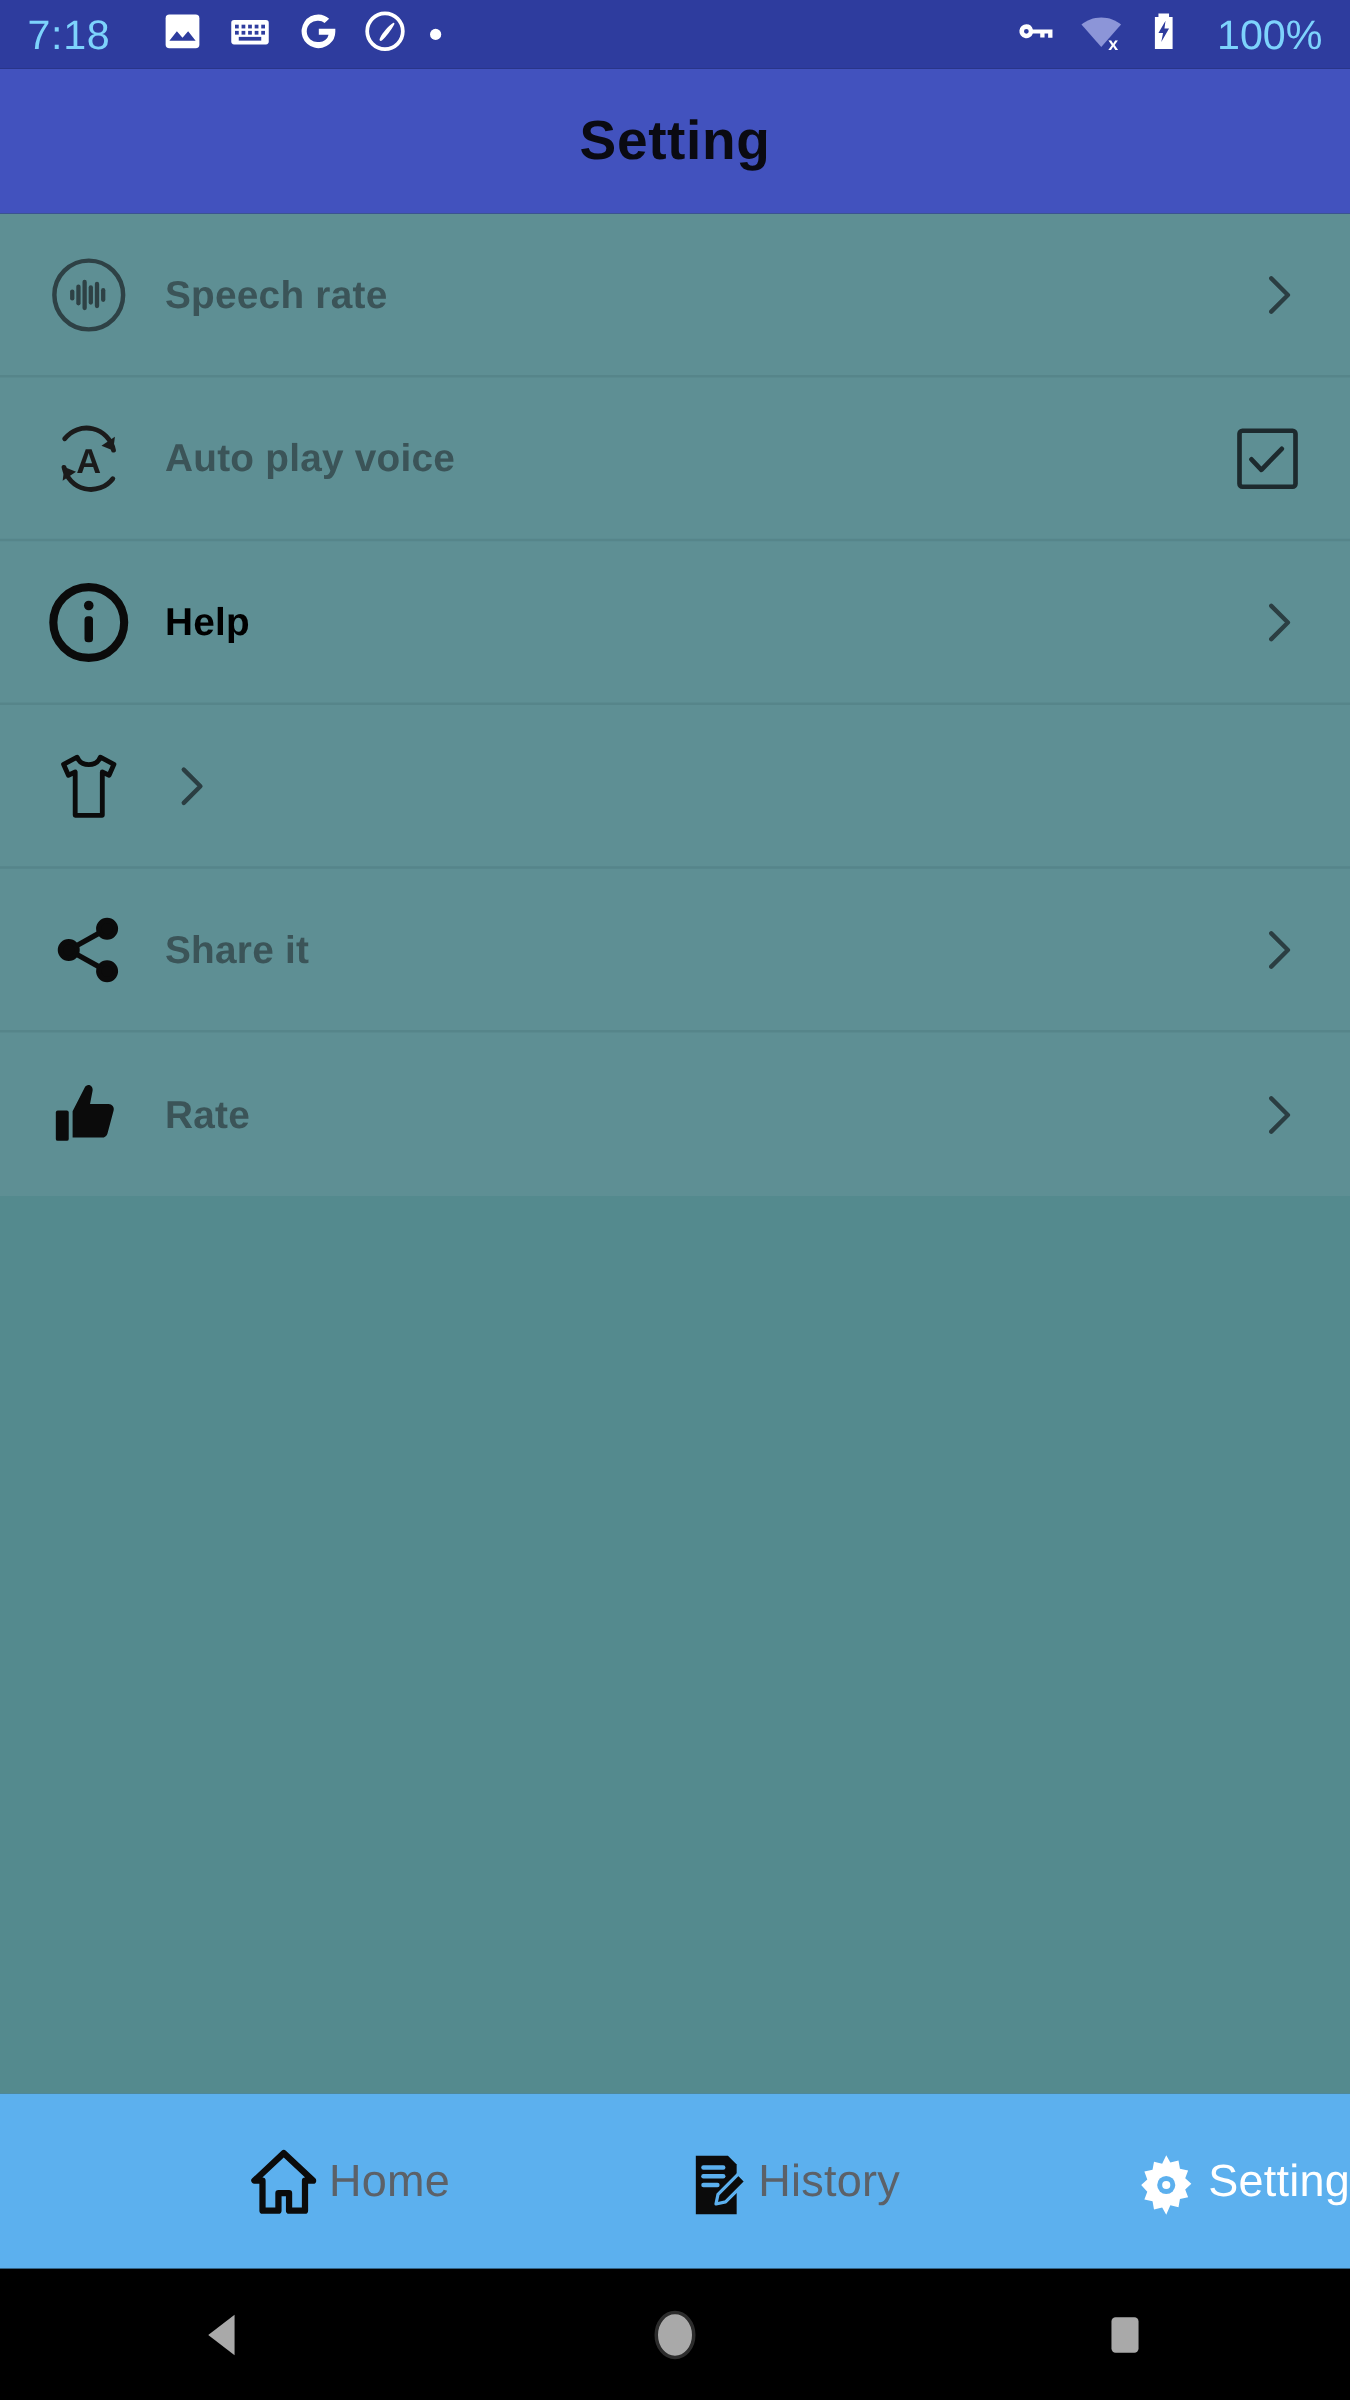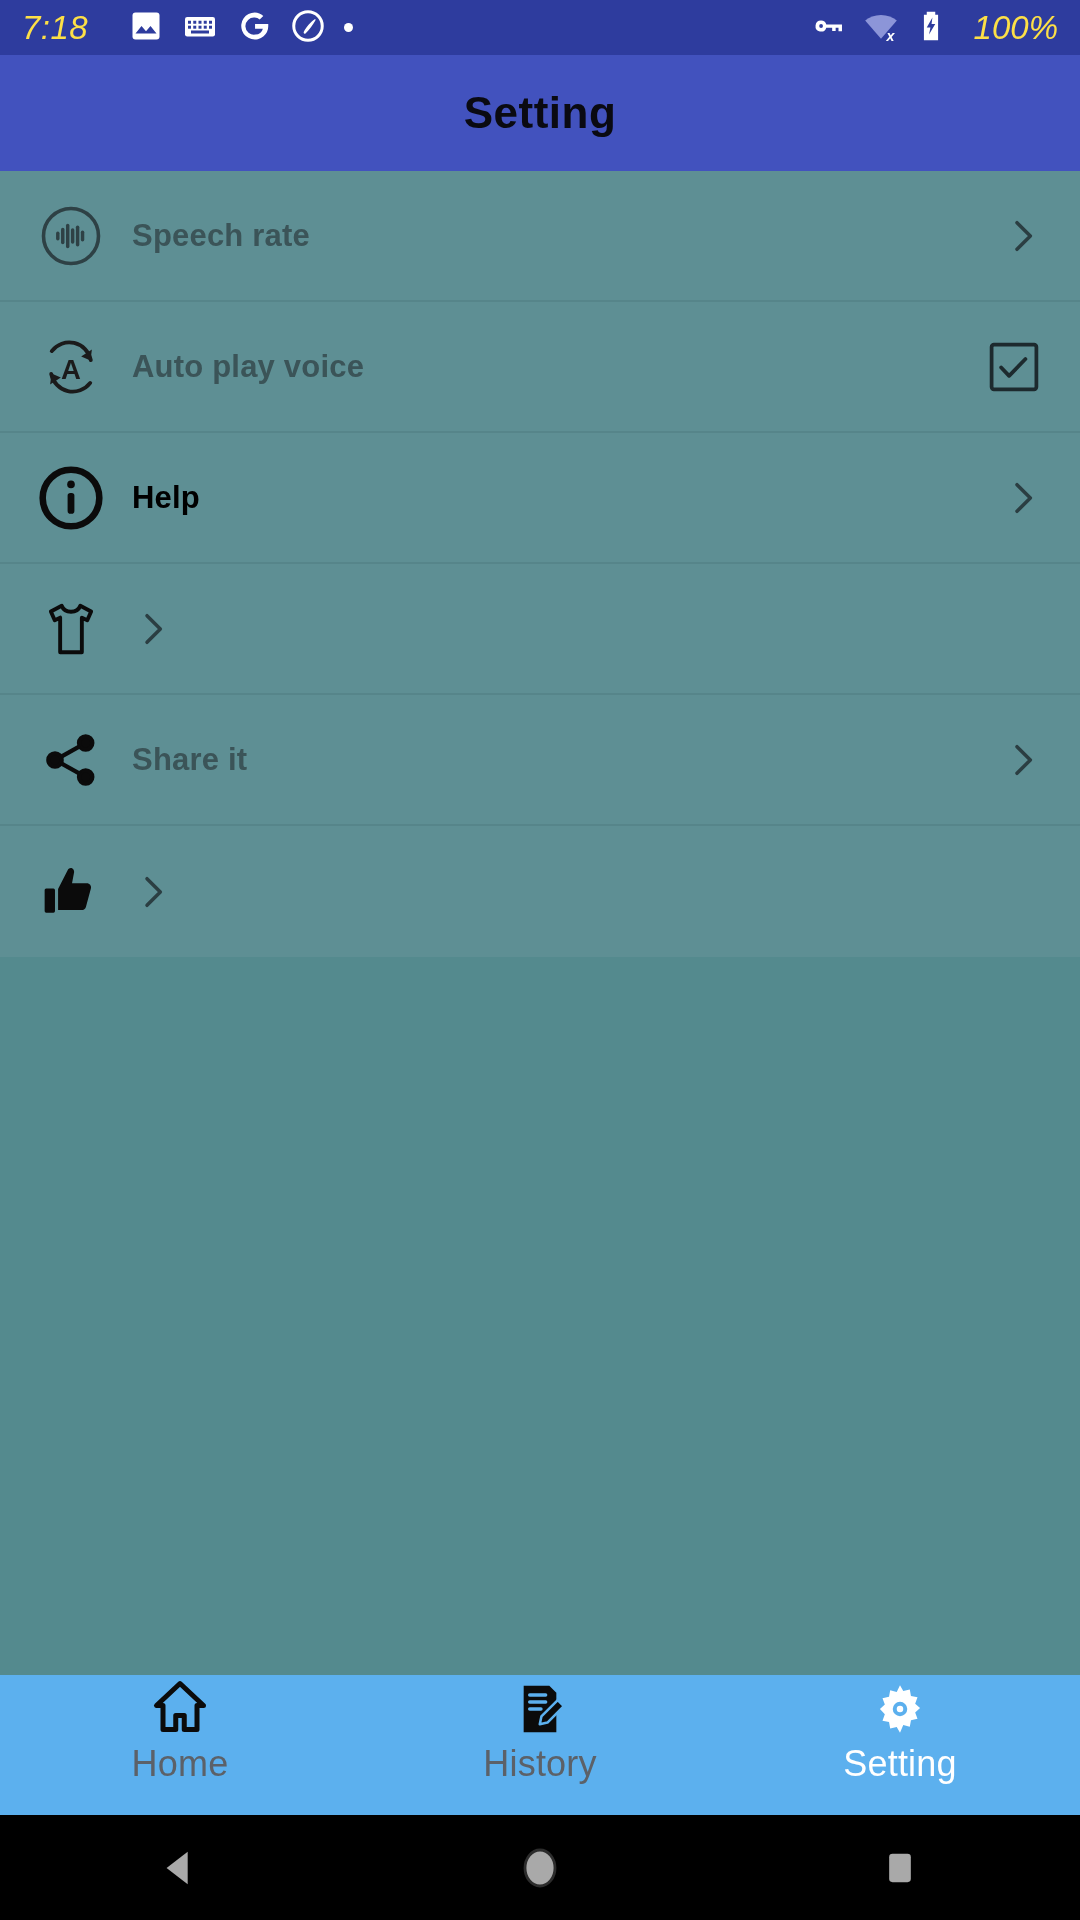--- a/index.html
+++ b/index.html
@@ -8,22 +8,21 @@
     background:#000;
     font-family:"Liberation Sans", sans-serif;
     overflow:hidden;
   }
   .phone { width:1080px; height:1920px; display:flex; flex-direction:column; position:relative; }
 
   
   .statusbar {
     height:55px; background:#2e3c9e; flex:0 0 55px;
     display:flex; align-items:center; padding:0 22px;
-    color:#fde047;
-    font-style:italic;
+    color:#7dd3fc;
   }
   .sb-time { font-size:33px; font-weight:400; letter-spacing:.5px; margin-right:22px; }
   .sb-left { display:flex; align-items:center; gap:18px; flex:1; }
   .sb-right { display:flex; align-items:center; gap:14px; }
   .sb-battery-text { font-size:33px; font-weight:500; letter-spacing:0px; margin-left:12px; }
   .sb-dot { width:9px; height:9px; border-radius:50%; background:#fff; display:inline-block; }
 
   
   .appbar {
     flex:0 0 116px; background:#4252be;
@@ -60,22 +59,22 @@
   .checkbox { flex:0 0 auto; width:56px; height:56px; }
   .spacer { flex:1 1 auto; background:#548a8e; }
 
   
   .bottomnav {
     flex:0 0 140px; background:#5cb0ee;
     display:flex; align-items:center;
   }
   .navitem {
     flex:1 1 0; height:100%;
-    display:flex; flex-direction:column;
-    align-items:center; justify-content:flex-start; gap:6px;
+    display:flex; flex-direction:row;
+    align-items:center; justify-content:flex-end; gap:6px;
   }
   .nav-icon { height:62px; display:flex; align-items:flex-end; justify-content:center; }
   .nav-label { font-size:36px; color:#5c6168; letter-spacing:.2px; }
   .navitem.active .nav-label { color:#ffffff; }
 
   
   .androidnav {
     flex:0 0 105px; background:#000;
     display:flex; align-items:center; justify-content:space-around;
   }
@@ -244,20 +243,21 @@
         </span>
       </div>
 
       <div class="row">
         <span class="row-icon">
           <svg width="62" height="62" viewBox="0 0 24 24">
               <rect x="1.8" y="10.6" width="4" height="9.4" rx="0.6" fill="#0b0b0b"></rect>
               <path d="M7 10.8l3.8-7.4c.3-.6 1-.9 1.6-.6.6.3.9 1 .8 1.6l-.8 4.2h5.7c1.1 0 1.9 1 1.6 2l-1.9 7.1c-.2.8-.9 1.3-1.7 1.3H7z" fill="#0b0b0b"></path>
             </svg>
         </span>
+        <span class="row-label">Rate</span>
         <span class="chev">
           <svg width="44" height="44" viewBox="0 0 24 24">
               <path d="M9 4l8 8-8 8" fill="none" stroke="#2b3e42" stroke-width="2.1" stroke-linecap="round" stroke-linejoin="round"></path>
             </svg>
         </span>
       </div>
 
 
     </div>
     <div class="spacer"></div>

